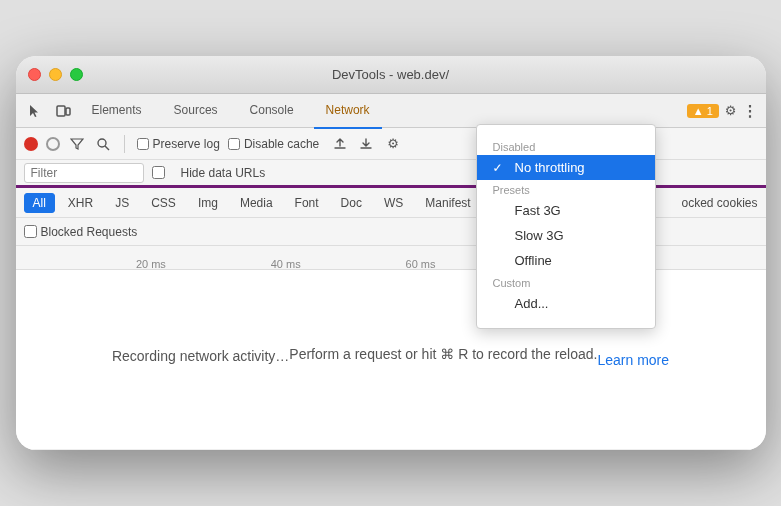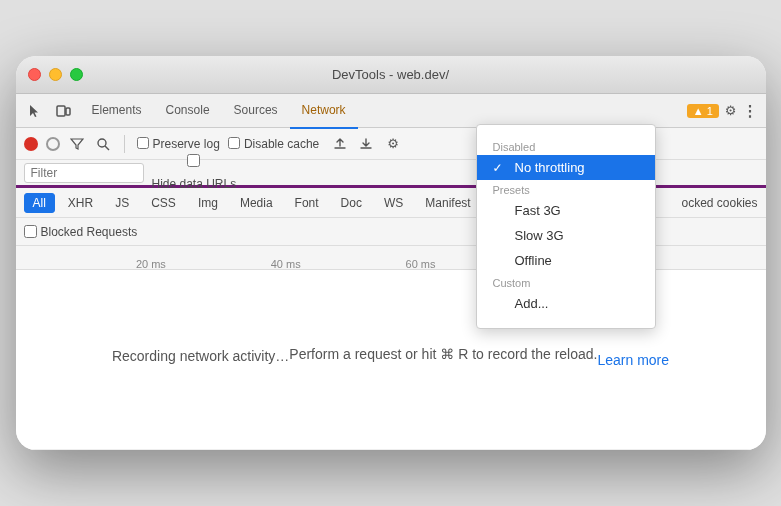--- a/index.html
+++ b/index.html
@@ -77,21 +77,21 @@
       justify-content: center;
       cursor: pointer;
       margin-right: 6px;
       color: #5a5a5a;
       font-size: 14px;
     }
 
     .tab-items {
       display: flex;
       align-items: center;
-      gap: 0;
+      gap: 8px;
       flex: 1;
     }
 
     .tab-item {
       padding: 6px 12px;
       font-size: 12px;
       color: #5a5a5a;
       cursor: pointer;
       border-bottom: 2px solid transparent;
       line-height: 22px;
@@ -158,21 +158,21 @@
 
     .toolbar-separator {
       width: 1px;
       height: 18px;
       background: #ccc;
       margin: 0 4px;
     }
 
     .checkbox-label {
       display: flex;
-      align-items: flex-start;
+      align-items: center;
       gap: 4px;
       font-size: 12px;
       color: #4a4a4a;
       cursor: pointer;
     }
 
     .checkbox-label input[type="checkbox"] {
       width: 12px;
       height: 12px;
     }
@@ -195,24 +195,23 @@
       font-size: 12px;
       height: 20px;
       width: 120px;
       background: white;
       outline: none;
     }
 
     .hide-data-checkbox {
       display: flex;
       align-items: center;
-      gap: 10px;
+      gap: 16px;
       font-size: 12px;
       color: #4a4a4a;
-      flex-direction: column;
     }
 
     
     .filter-buttons-row {
       background: #f5f5f5;
       border-bottom: 1px solid #ddd;
       display: flex;
       align-items: center;
       padding: 3px 8px;
       height: 30px;
@@ -391,22 +390,22 @@
     </div>
     <div class="panel-icon">
       <svg width="16" height="16" viewBox="0 0 16 16" fill="none">
         <rect x="2" y="3" width="8" height="10" rx="1" stroke="#555" stroke-width="1.5" fill="none"></rect>
         <rect x="11" y="5" width="4" height="7" rx="1" stroke="#555" stroke-width="1.5" fill="none"></rect>
       </svg>
     </div>
 
     <div class="tab-items">
       <div class="tab-item">Elements</div>
+      <div class="tab-item">Sources</div>
       <div class="tab-item">Console</div>
-      <div class="tab-item">Sources</div>
       <div class="tab-item active">Network</div>
     </div>
 
     <div class="tab-right-icons">
       <div class="warning-badge">▲ 1</div>
       <span class="gear-icon">⚙</span>
       <span class="more-icon">⋮</span>
     </div>
   </div>
 

